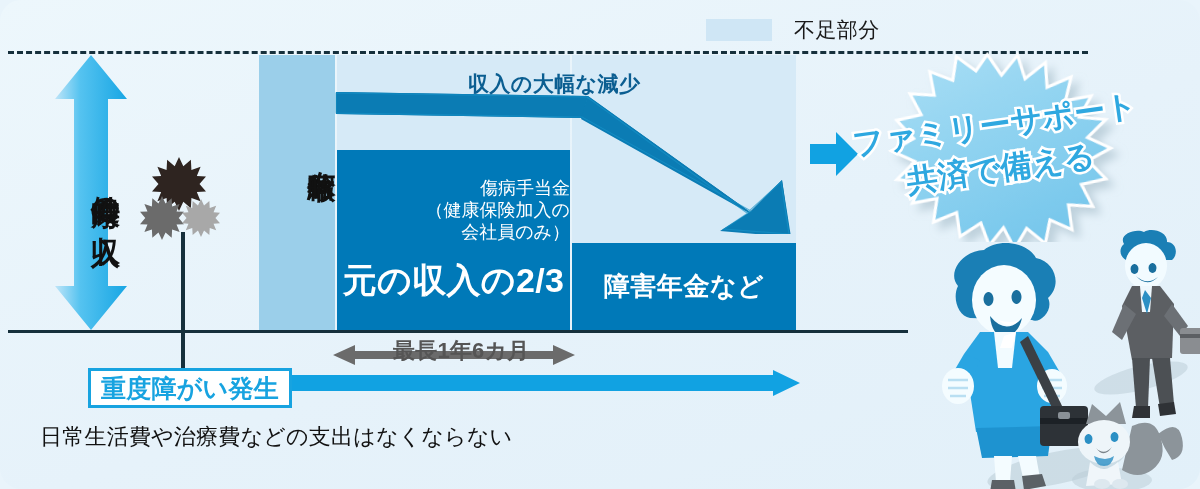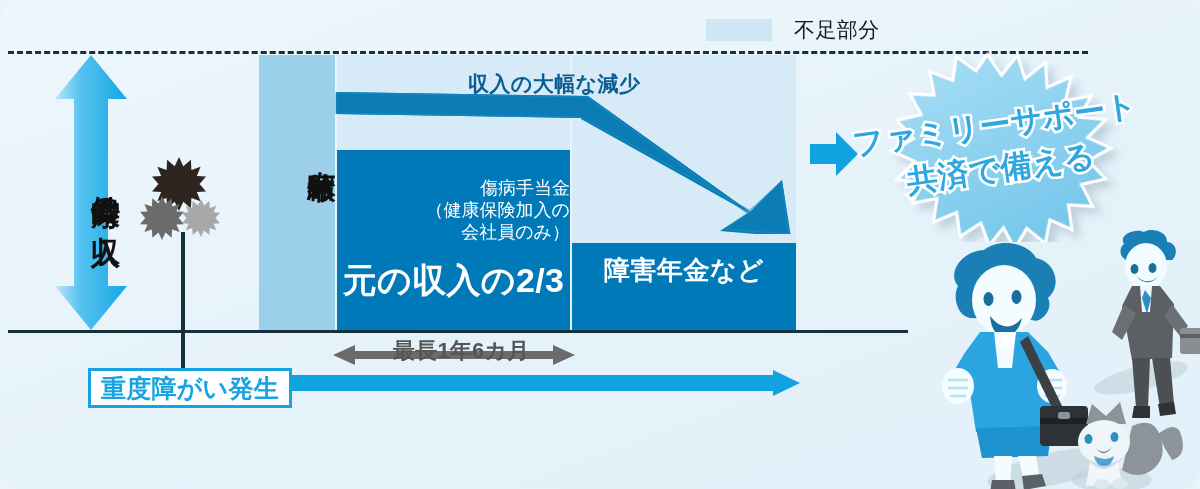--- a/index.html
+++ b/index.html
@@ -53,21 +53,21 @@
   #shortfallA{left:337px;top:55px;width:233px;height:276px;background:#d6eaf7;}
   #shortfallB{left:572px;top:55px;width:224px;height:276px;background:#d6eaf7;}
 
   
   #sickbox{left:337px;top:150px;width:233px;height:181px;background:#0079b8;}
   #pensionbox{left:572px;top:243px;width:224px;height:88px;background:#0079b8;}
 
   .boxtxt{color:#fff;text-align:center;line-height:1.22;}
   #sickbox .small{font-size:18px;padding-top:28px;font-weight:400;text-align:right;}
   #sickbox .big{font-size:34px;font-weight:700;padding-top:16px;letter-spacing:.01em;}
-  #pensionbox .big{font-size:26px;font-weight:700;padding-top:12px;letter-spacing:.02em;}
+  #pensionbox .big{font-size:26px;font-weight:700;padding-top:28px;letter-spacing:.02em;}
 
   
   #declArrow{left:330px;top:84px;width:470px;height:150px;}
   #declLabel{left:468px;top:70px;font-size:21px;font-weight:700;color:#0b5e91;
              letter-spacing:.02em;}
 
   
   #rightArrow{left:810px;top:130px;width:48px;height:48px;}
 
   
@@ -200,20 +200,21 @@
   <div class="abs" id="durLabel">最長1年6カ月</div>
 
   <svg class="abs" id="timeline" viewBox="0 0 515 26">
     <path d="M0,5 L488,5 L488,0 L515,13 L488,26 L488,21 L0,21 Z" fill="#11a2e2"></path>
   </svg>
 
   <div class="abs" id="sevBox">
     <span>重度障がい発生</span>
   </div>
 
+  <div class="abs" id="footnote">日常生活費や治療費などの支出はなくならない</div>
 
   <svg class="abs" id="people" viewBox="0 0 270 265">
 
     <ellipse cx="120" cy="240" rx="70" ry="16" fill="#b9ccd6" opacity=".55" transform="rotate(-12 120 240)"></ellipse>
     <ellipse cx="205" cy="150" rx="48" ry="12" fill="#b9ccd6" opacity=".5" transform="rotate(-14 205 150)"></ellipse>
 
     <g>
       <path d="M188,16 C182,6 200,0 208,4 C216,-1 232,4 231,14 C240,14 243,26 236,32 L190,32 C183,28 183,20 188,16 Z" fill="#1a7fb5"></path>
       <ellipse cx="210" cy="38" rx="21" ry="23" fill="#f2fbff"></ellipse>
       <path d="M198,36 a4,5 0 1,0 1,0 Z" fill="#1a6f9e"></path>

